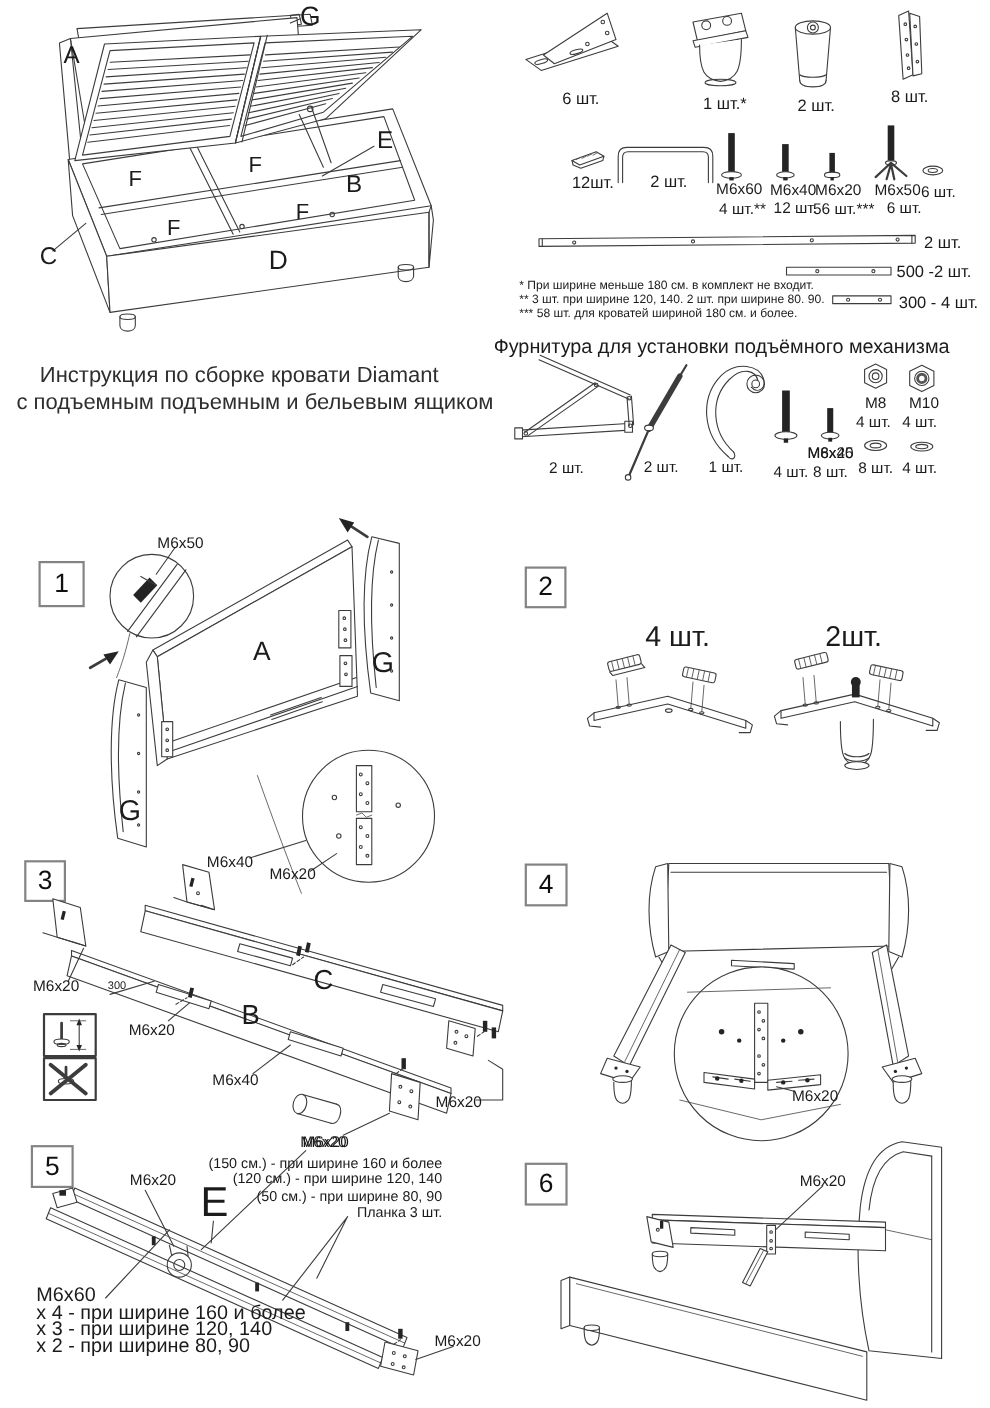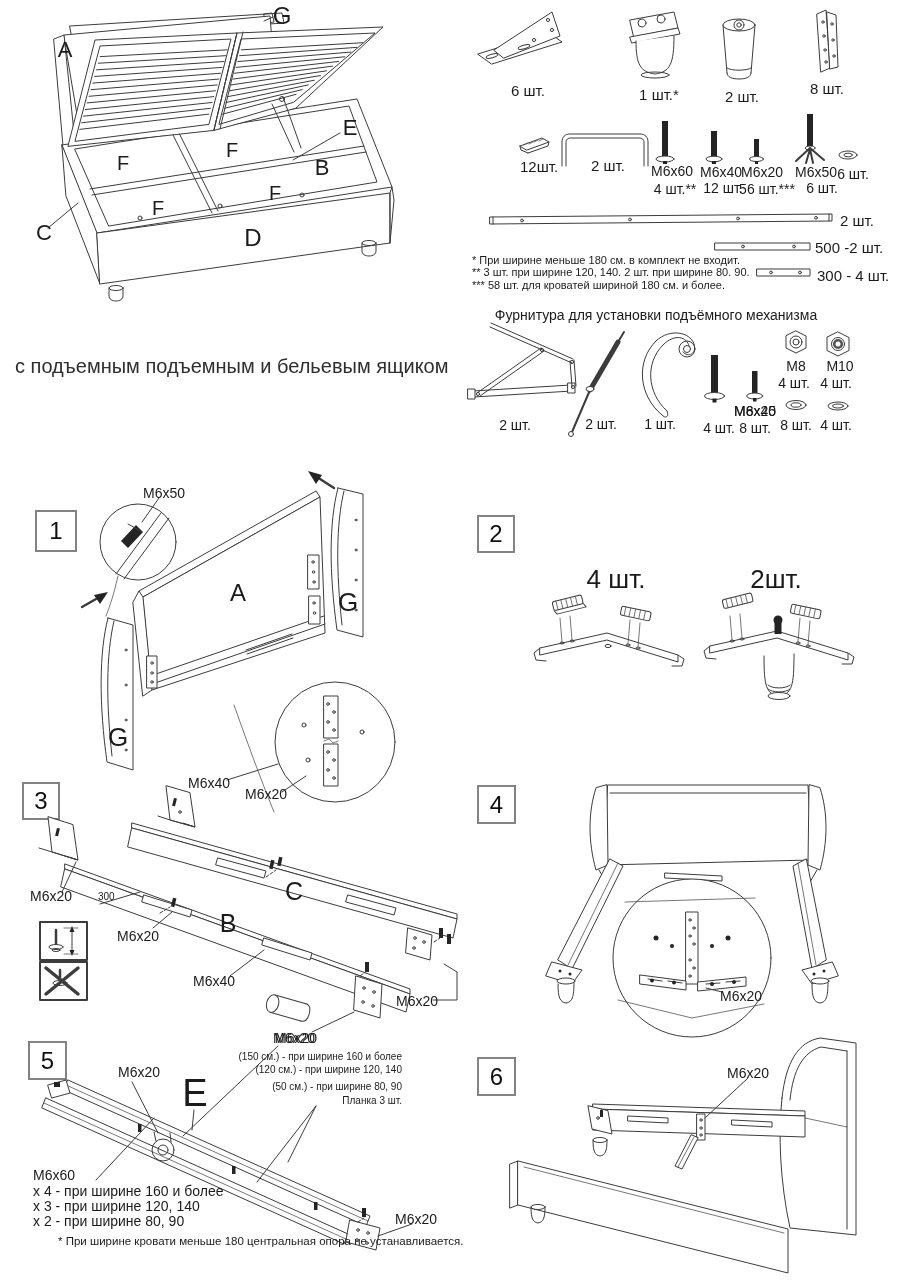--- a/index.html
+++ b/index.html
@@ -3,21 +3,21 @@
 <meta charset="utf-8">
 <style>
   html,body{margin:0;padding:0;background:#fff;}
   #page{position:relative;width:900px;height:1280px;background:#fff;overflow:hidden;
         font-family:"Liberation Sans",sans-serif;}
   .t{position:absolute;white-space:nowrap;color:#1b1b1b;line-height:1.1;}
   .c{transform:translate(-50%,-50%);}
   .ctr{text-align:center;}
   .rgt{text-align:right;}
   .f10{font-size:10px}.f105{font-size:11px}.f115{font-size:11.5px}
-  .f13{font-size:10px}.f135{font-size:14px}.f14{font-size:14px}.f15{font-size:15px}
+  .f13{font-size:13px}.f135{font-size:18px}.f14{font-size:14px}.f15{font-size:15px}
   .f165{font-size:16.5px}.f20{font-size:20px;color:#2e2e2e}
   .l20{font-size:20px}.l22{font-size:22px}.l24{font-size:24px}.l25{font-size:25px}.l26{font-size:26px}
   .f26{font-size:26px}.f38{font-size:38px}
   .stepbox{position:absolute;background:#fff;border:2px solid #838383;display:flex;
            align-items:center;justify-content:center;font-size:24px;color:#101010;}
   svg{position:absolute;overflow:visible;}
   svg path,svg line,svg rect,svg circle,svg ellipse,svg polygon,svg polyline{
       stroke:#3c3c3c;stroke-width:1;fill:none;stroke-linejoin:round;stroke-linecap:round;}
   svg .wf{fill:#fff;}
   svg .bf{fill:#242424;stroke:none;}
@@ -102,20 +102,21 @@
   <span class="t c l24" style="left:282px;top:16px">G</span>
   <span class="t c l22" style="left:350px;top:128px">E</span>
   <span class="t c l22" style="left:322px;top:168px">B</span>
   <span class="t c l20" style="left:123px;top:163px">F</span>
   <span class="t c l20" style="left:232px;top:150px">F</span>
   <span class="t c l20" style="left:158px;top:208px">F</span>
   <span class="t c l20" style="left:275px;top:193px">F</span>
   <span class="t c l22" style="left:44px;top:233px">C</span>
   <span class="t c l24" style="left:253px;top:238px">D</span>
 
+  <div class="t ctr f20" style="left:15px;top:330px;width:405px">Инструкция по сборке кровати Diamant</div>
   <div class="t ctr f20" style="left:15px;top:355px;width:405px">с подъемным подъемным и бельевым ящиком</div>
 
   <svg id="s-hw" style="left:460px;top:0" width="440" height="300" viewBox="0 0 440 300">
     <g transform="translate(18,6)">
       <path d="M0,48 L70,26 L84,36 L14,58 Z" class="wf"></path>
       <path d="M16,44 L74,6 L82,30 L26,52 Z" class="wf"></path>
       <ellipse cx="14" cy="50" rx="6" ry="1.8" transform="rotate(-16 14 50)"></ellipse>
       <ellipse cx="46" cy="41" rx="6" ry="1.8" transform="rotate(-16 46 41)"></ellipse>
       <circle cx="70" cy="14" r="1.6"></circle>
         <circle cx="74" cy="24" r="1.6"></circle>
@@ -614,21 +615,20 @@
   <div class="t rgt f13" style="left:142px;top:1064px;width:260px">(120 см.) - при ширине 120, 140</div>
   <div class="t rgt f13" style="left:142px;top:1081px;width:260px">(50 см.) - при ширине 80, 90</div>
   <div class="t rgt f13" style="left:142px;top:1095px;width:260px">Планка 3 шт.</div>
   <span class="t f14" style="left:118px;top:1065px">M6x20</span>
   <span class="t c f38" style="left:195px;top:1094px">E</span>
   <span class="t f135" style="left:33px;top:1168px">M6x60</span>
   <span class="t f135" style="left:33px;top:1184px">х 4 - при ширине 160 и более</span>
   <span class="t f135" style="left:33px;top:1199px">х 3 - при ширине 120, 140</span>
   <span class="t f135" style="left:33px;top:1214px">х 2 - при ширине 80, 90</span>
   <span class="t f14" style="left:395px;top:1212px">M6x20</span>
-  <span class="t f115" style="left:58px;top:1235px">* При ширине кровати меньше 180 центральная опора не устанавливается.</span>
 
   <div class="stepbox" style="left:477px;top:1057px;width:35px;height:35px">
       <span>6</span>
     </div>
   <svg id="s6" style="left:460px;top:1030px" width="440" height="250" viewBox="0 0 440 250">
     <g>
       <path d="M322,68 C326,32 338,12 360,8 L396,13 L396,205 L330,198 C320,152 318,104 322,68 Z" class="wf"></path>
       <path d="M330,70 C333,40 343,22 361,17 L387,21"></path>
       <path d="M387,21 L387,199"></path>
     </g>

